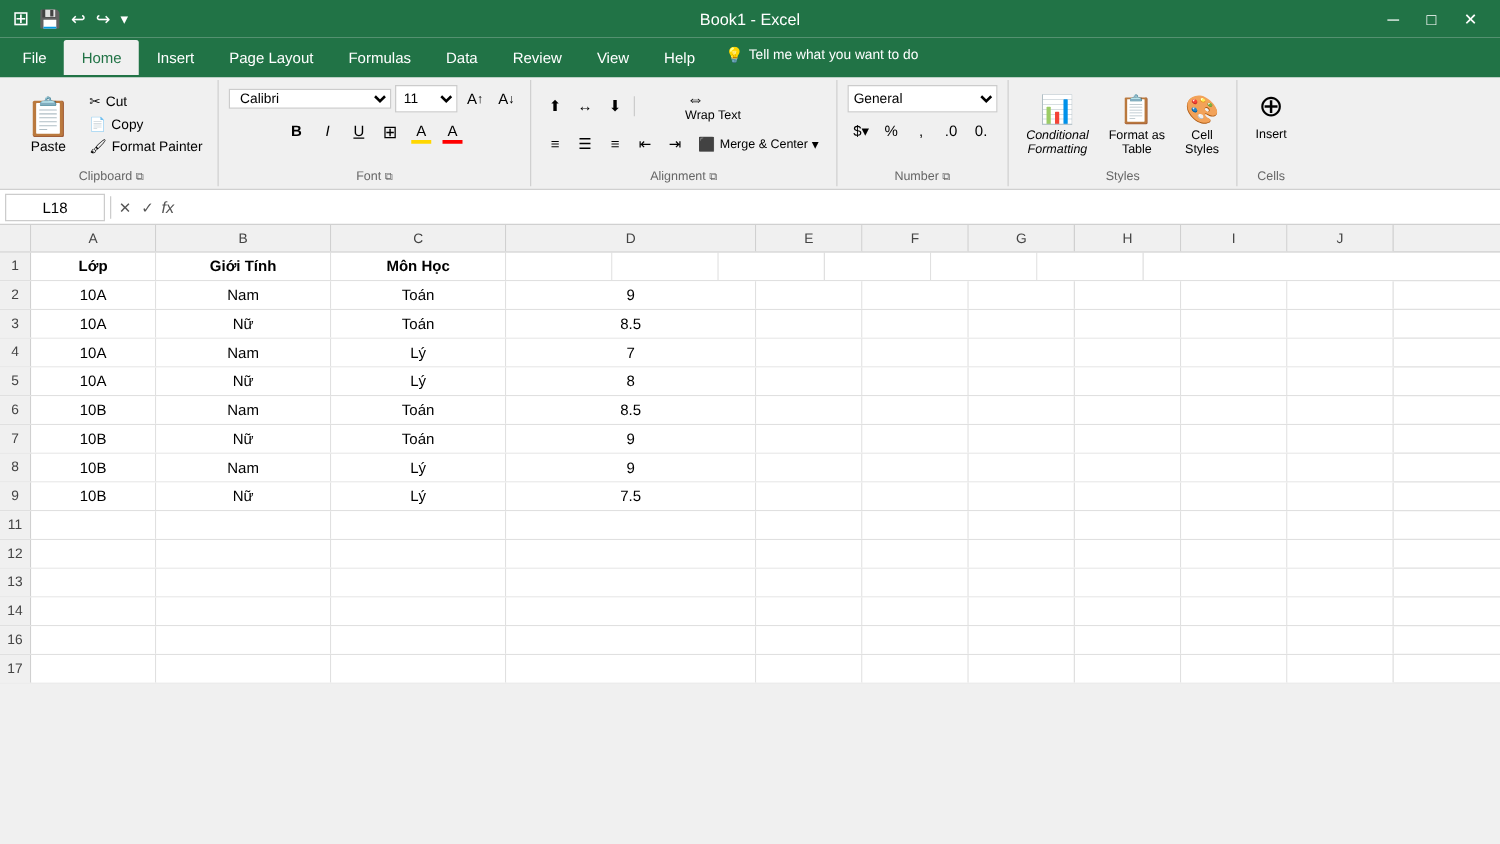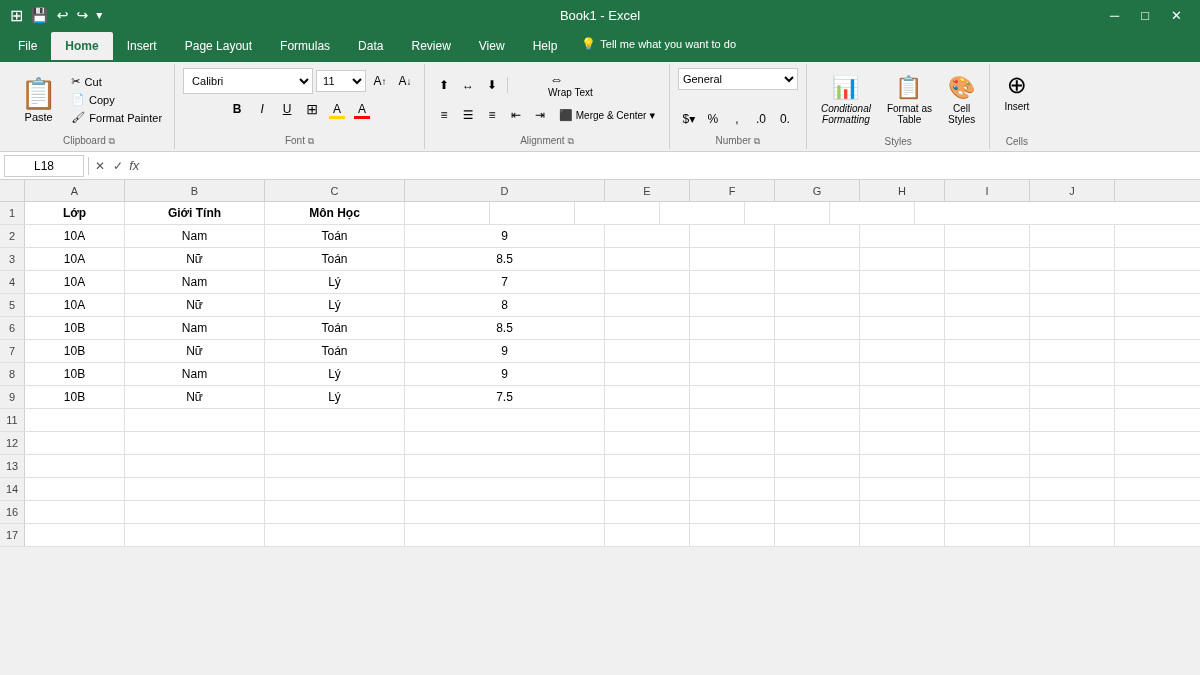--- a/index.html
+++ b/index.html
@@ -34,21 +34,21 @@
       cursor: pointer;
       font-size: 12px;
       border-radius: 2px 2px 0 0;
       height: 28px;
       display: flex;
       align-items: center;
     }
     .ribbon-tab.active {
       background: #f0f0f0;
       color: #217346;
-      font-weight: 700;
+      font-weight: 400;
     }
 
     
     .ribbon {
       background: #f0f0f0;
       border-bottom: 1px solid #d0d0d0;
       display: flex;
       align-items: stretch;
       min-height: 90px;
       padding: 2px 4px;
@@ -116,21 +116,21 @@
       flex-direction: column;
       gap: 2px;
     }
     .font-row1, .font-row2 {
       display: flex;
       align-items: center;
       gap: 3px;
     }
     .font-select {
       width: 130px;
-      height: 26px;
+      height: 16px;
       font-size: 11px;
       border: 1px solid #ccc;
       padding: 0 4px;
       background: white;
     }
     .font-size-select {
       width: 50px;
       height: 22px;
       font-size: 11px;
       border: 1px solid #ccc;
@@ -167,21 +167,21 @@
     .number-group .ribbon-group-content {
       flex-direction: column;
       align-items: stretch;
     }
     .number-select {
       width: 120px;
       height: 22px;
       font-size: 11px;
       border: 1px solid #ccc;
       background: white;
-      margin-bottom: 16px;
+      margin-bottom: 2px;
     }
     .number-row { display: flex; gap: 2px; align-items: center; }
 
     
     .styles-group .ribbon-group-content {
       flex-direction: row;
       gap: 4px;
       align-items: center;
     }
     .style-btn {

